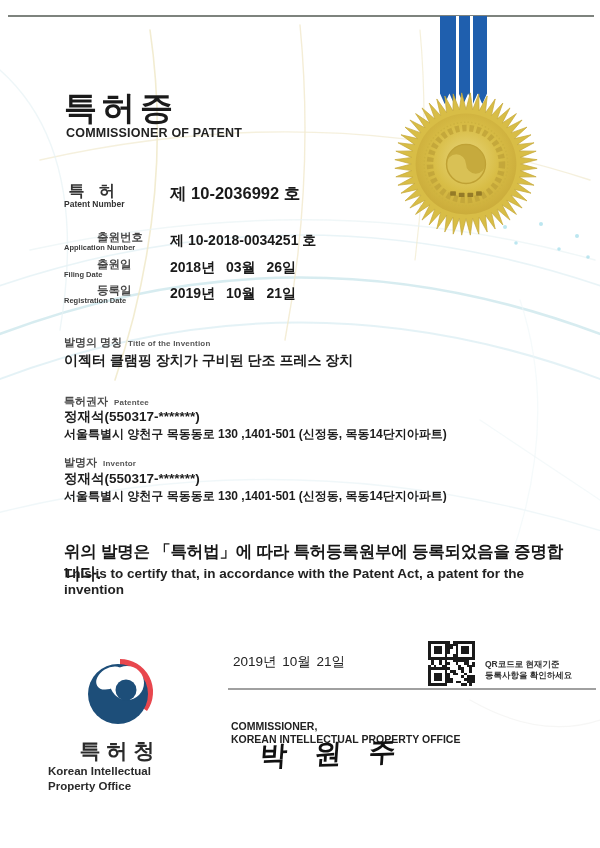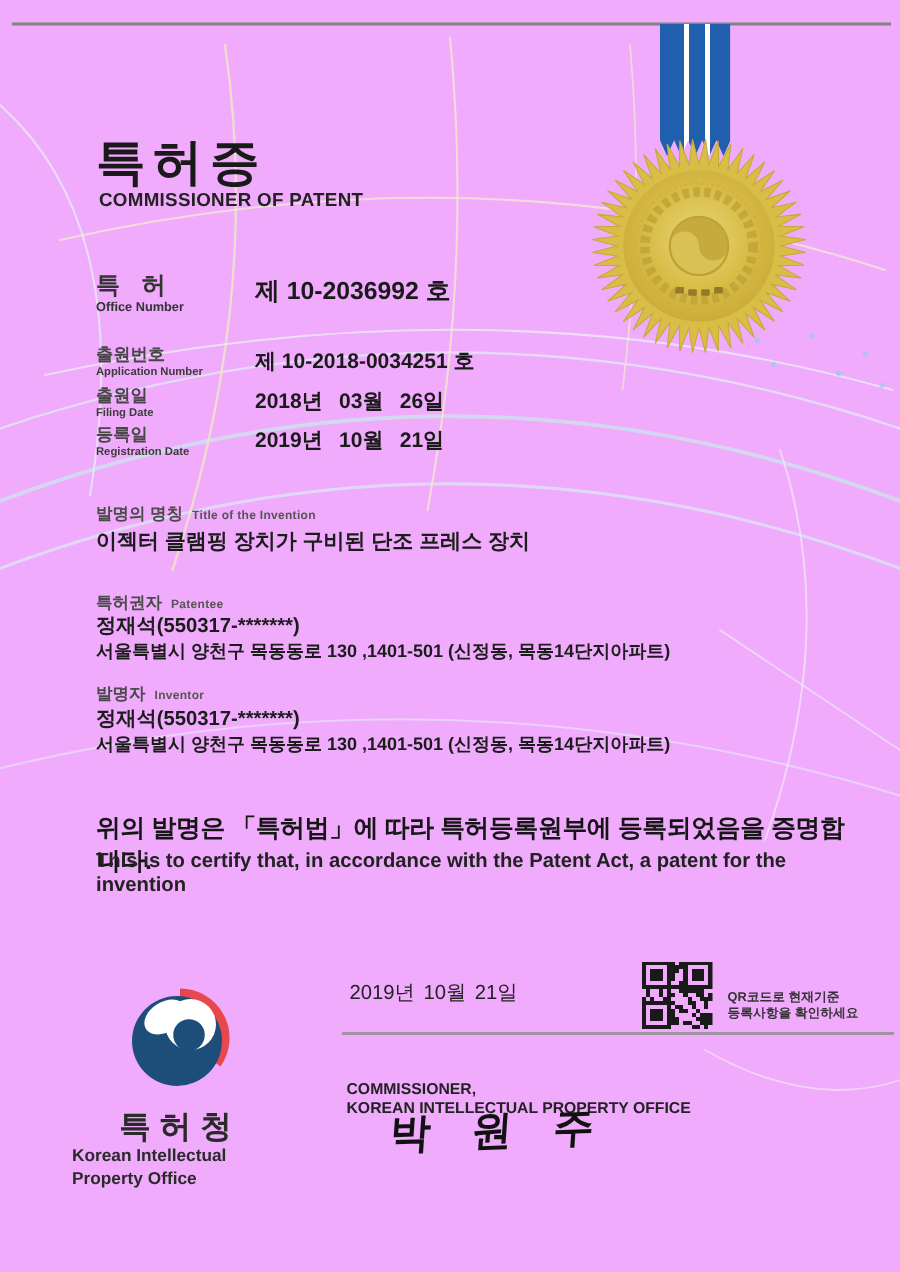--- a/index.html
+++ b/index.html
@@ -1,18 +1,18 @@
 <!DOCTYPE html>
 <html><head>
 <meta charset="utf-8">
 <style>
   html,body{margin:0;padding:0;background:#e9e9e9;}
   .page{
     position:relative;width:600px;height:848px;margin:0 auto;
-    background:#f0abfc;overflow:hidden;
+    background:#ffffff;overflow:hidden;
     font-family:"Liberation Sans","DejaVu Sans",sans-serif;
     color:#1e1e1e;
   }
   .abs{position:absolute;}
 
   
   .watermark{left:0;top:0;width:600px;height:848px;z-index:0;pointer-events:none;}
   .topline{left:8px;right:6px;top:15px;height:2px;background:#7e837e;z-index:1;}
   .ribbon{
     left:440px;top:16px;width:47px;height:88px;z-index:1;
@@ -21,24 +21,24 @@
     clip-path:polygon(0 0,100% 0,100% 88%,90% 100%,80% 88%,70% 100%,60% 88%,
       50% 100%,40% 88%,30% 100%,20% 88%,10% 100%,0 88%);
   }
   .medal{left:394px;top:92px;width:144px;height:144px;z-index:2;}
 
   
   .title-ko{left:64px;top:86px;font-size:33px;font-weight:bold;letter-spacing:5px;color:#1a1a1a;z-index:3;}
   .title-en{left:66px;top:126px;font-size:12.5px;font-weight:bold;letter-spacing:.2px;color:#222;z-index:3;}
 
   
-  .lab-ko{font-size:11.5px;font-weight:bold;color:#474747;line-height:11px;}
+  .lab-ko{font-size:11.5px;font-weight:bold;color:#474747;line-height:11px;margin-left:33px;}
   .lab-en{font-size:7.5px;font-weight:bold;color:#3c3c3c;line-height:9px;}
   .patent-label{left:64px;top:183px;z-index:3;}
-  .patent-label .big{font-size:16px;font-weight:bold;letter-spacing:5px;color:#333;line-height:16px;}
+  .patent-label .big{font-size:16px;font-weight:bold;letter-spacing:5px;color:#333;line-height:16px;text-align:center;}
   .patent-label .sub{font-size:8.5px;font-weight:bold;color:#333;line-height:11px;}
   .patent-value{left:170px;top:183px;font-size:16.5px;font-weight:bold;color:#1a1a1a;z-index:3;}
   .frow{left:64px;z-index:3;}
   .fval{left:170px;font-size:14px;font-weight:bold;color:#1a1a1a;z-index:3;}
   .dategap{word-spacing:7px;}
 
   
   .sect-label{font-size:11px;font-weight:bold;color:#4a4a4a;z-index:3;}
   .sect-label .en{font-size:8px;font-weight:bold;color:#555;margin-left:6px;letter-spacing:.2px;text-align:center;}
   .inv-title{left:64px;top:352px;font-size:14px;font-weight:bold;color:#1c1c1c;z-index:3;}
@@ -120,21 +120,21 @@
       <rect x="102" y="140" width="8" height="6" rx="1"></rect>
       <rect x="114" y="138" width="8" height="6" rx="1"></rect>
     </g>
   </svg>
 
   <div class="abs title-ko">특허증</div>
   <div class="abs title-en">COMMISSIONER OF PATENT</div>
 
   <div class="abs patent-label">
     <div class="big">특 허</div>
-    <div class="sub">Office Number</div>
+    <div class="sub">Patent Number</div>
   </div>
   <div class="abs patent-value">제 10-2036992 호</div>
 
   <div class="abs frow" style="top:232px">
     <div class="lab-ko">출원번호</div>
     <div class="lab-en">Application Number</div>
   </div>
   <div class="abs fval" style="top:232px">제 10-2018-0034251 호</div>
 
   <div class="abs frow" style="top:259px">

